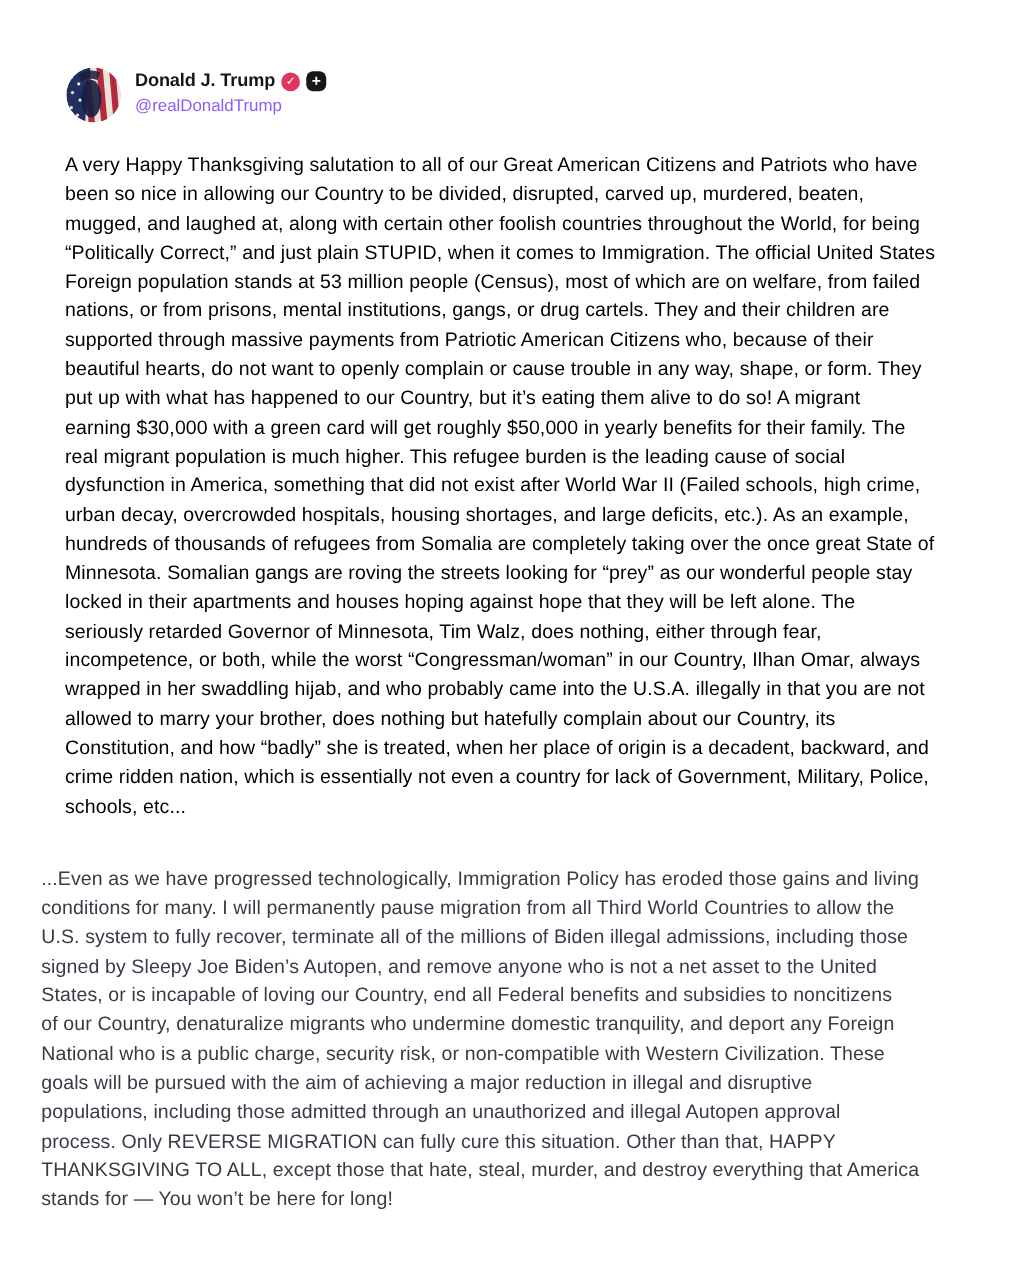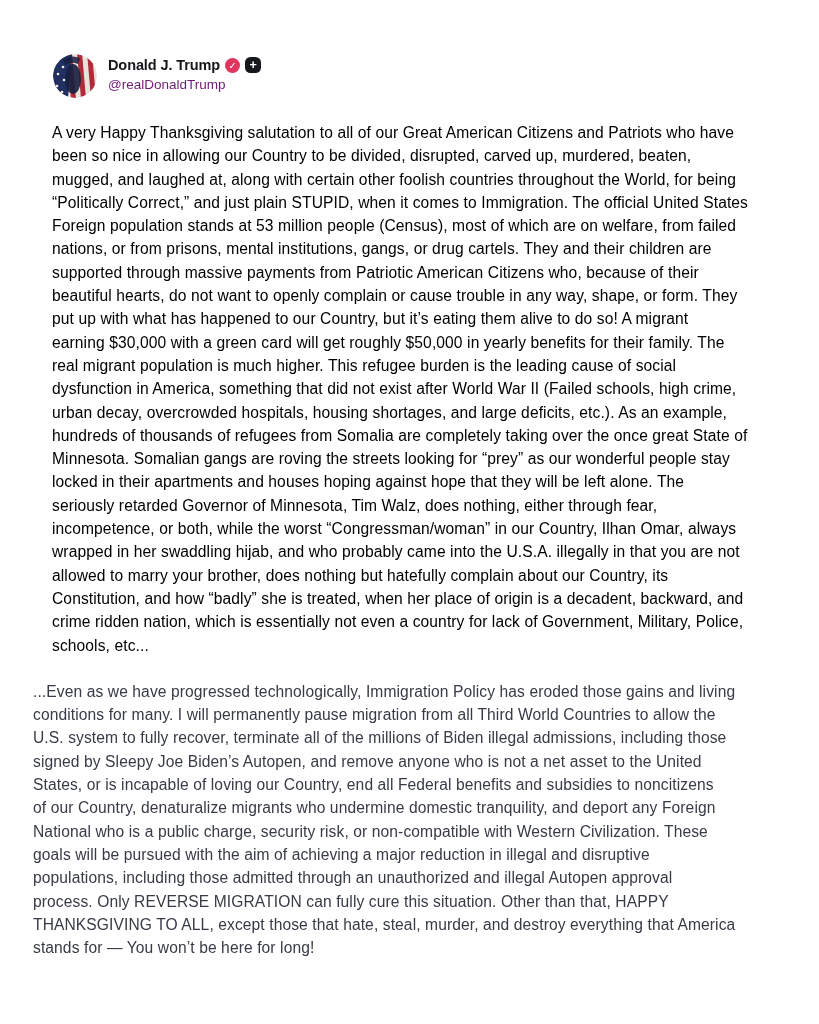--- a/index.html
+++ b/index.html
@@ -80,21 +80,21 @@
     right: 0;
   }
   .para {
     margin: 0;
     font-size: 15.6px;
     line-height: 23.3px;
     letter-spacing: 0.1px;
     white-space: pre-line;
   }
   .para-1 { margin-left: 52px; }
-  .para-2 { margin-left: 33px; margin-top: 23px; }
+  .para-2 { margin-left: 33px; margin-top: 35px; }
 </style>
 </head>
 <body>
 
 <div class="page">
 
   <header class="post-header">
 
     <div class="avatar">
       <svg width="44" height="44" viewBox="0 0 44 44">
@@ -124,21 +124,21 @@
         </g>
       </svg>
     </div>
 
     <div class="id-block">
       <div class="name-row">
         <span class="display-name" style="color: rgb(21, 23, 27);">Donald J. Trump</span>
         <span class="badge verified" style="background: rgb(224, 53, 95);">✓</span>
         <span class="badge follow" style="background: rgb(22, 24, 28);">+</span>
       </div>
-      <div class="handle" style="color: #701a75;">@realDonaldTrump</div>
+      <div class="handle" style="color: #8b5cf6;">@realDonaldTrump</div>
     </div>
   </header>
 
   <main class="post-body">
     <p class="para para-1" style="color: #000000;">A very Happy Thanksgiving salutation to all of our Great American Citizens and Patriots who have
 been so nice in allowing our Country to be divided, disrupted, carved up, murdered, beaten,
 mugged, and laughed at, along with certain other foolish countries throughout the World, for being
 “Politically Correct,” and just plain STUPID, when it comes to Immigration. The official United States
 Foreign population stands at 53 million people (Census), most of which are on welfare, from failed
 nations, or from prisons, mental institutions, gangs, or drug cartels. They and their children are

